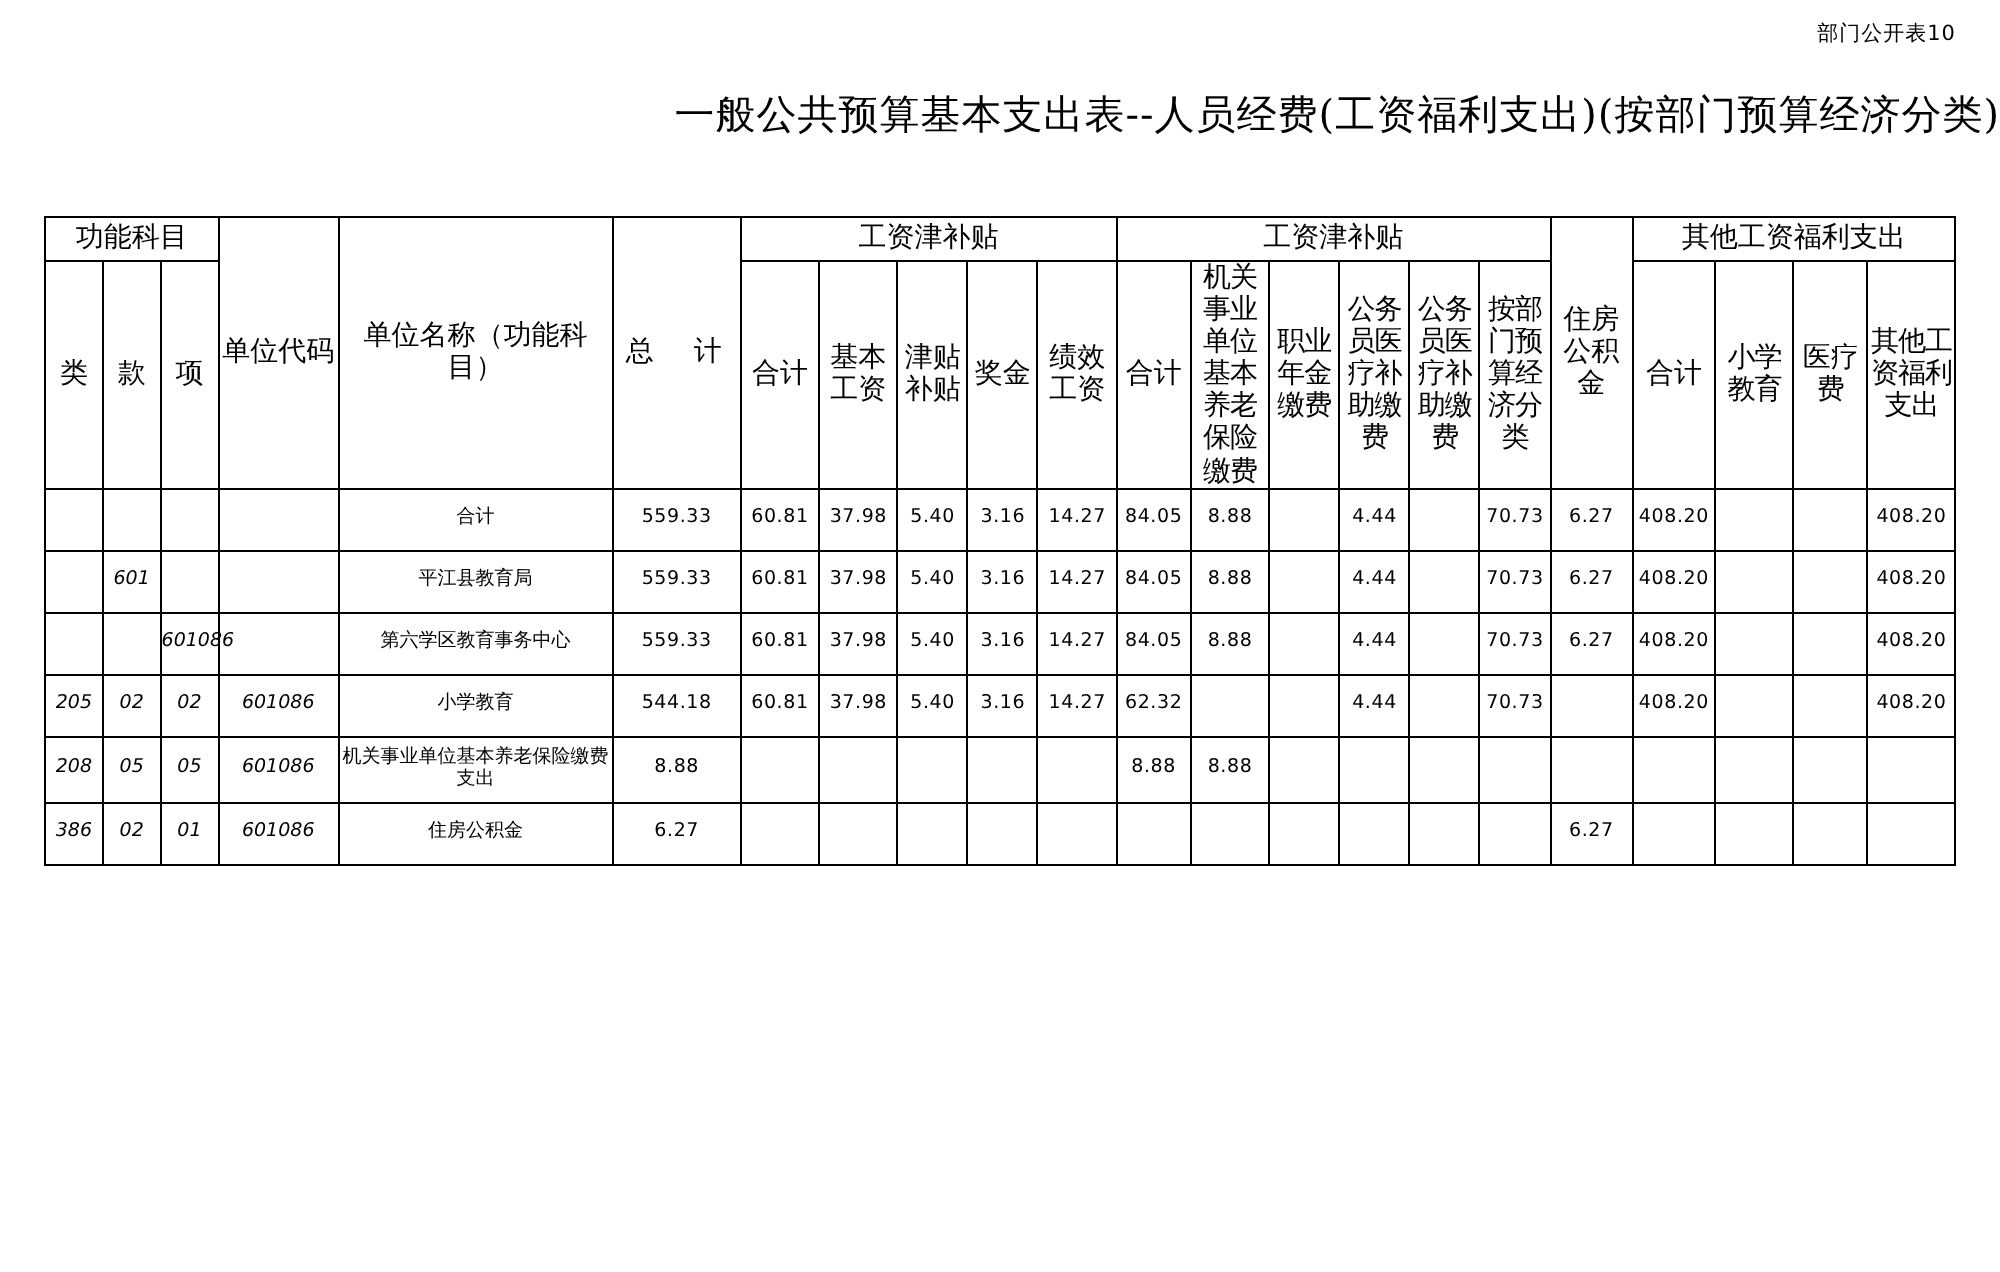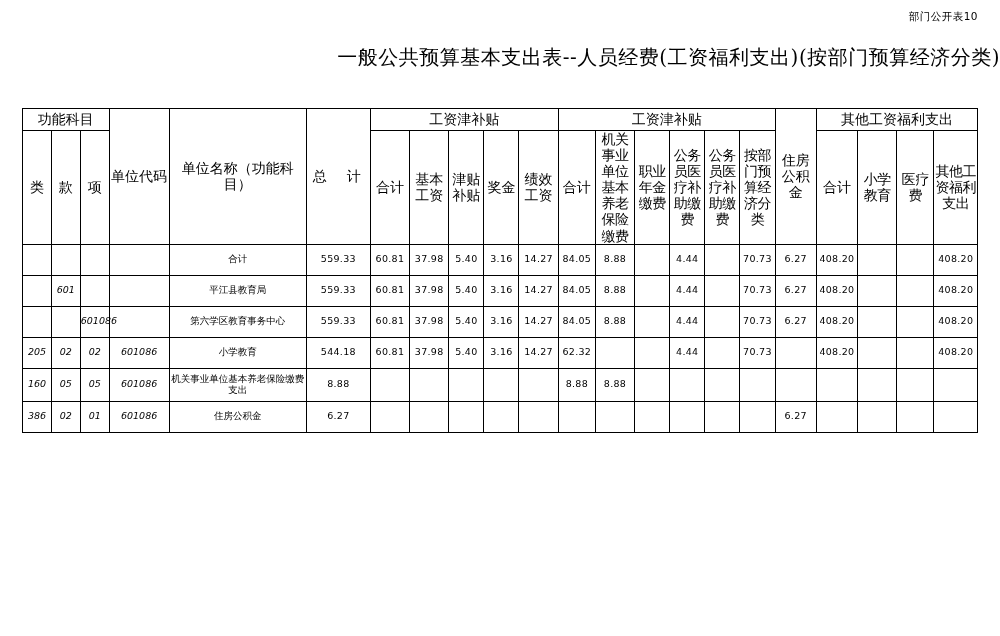--- a/index.html
+++ b/index.html
@@ -266,21 +266,21 @@
         <td class="num">4.44</td>
         <td class="num"></td>
         <td class="num">70.73</td>
         <td class="num"></td>
         <td class="num">408.20</td>
         <td class="num"></td>
         <td class="num"></td>
         <td class="num">408.20</td>
       </tr>
       <tr class="data-row tall">
-        <td class="code">160</td>
+        <td class="code">208</td>
         <td class="code">05</td>
         <td class="code">05</td>
         <td class="code">601086</td>
         <td class="name">机关事业单位基本养老保险缴费支出</td>
         <td class="num">8.88</td>
         <td class="num"></td>
         <td class="num"></td>
         <td class="num"></td>
         <td class="num"></td>
         <td class="num"></td>

